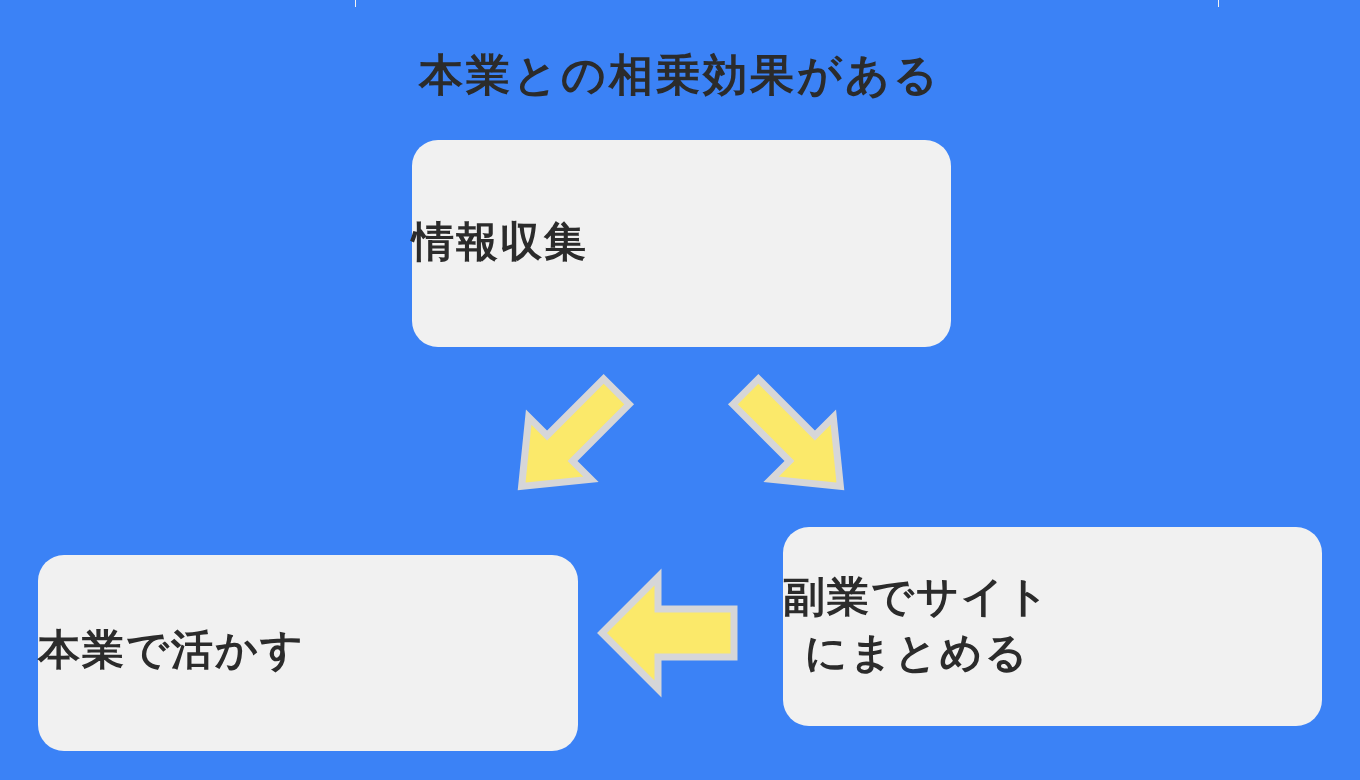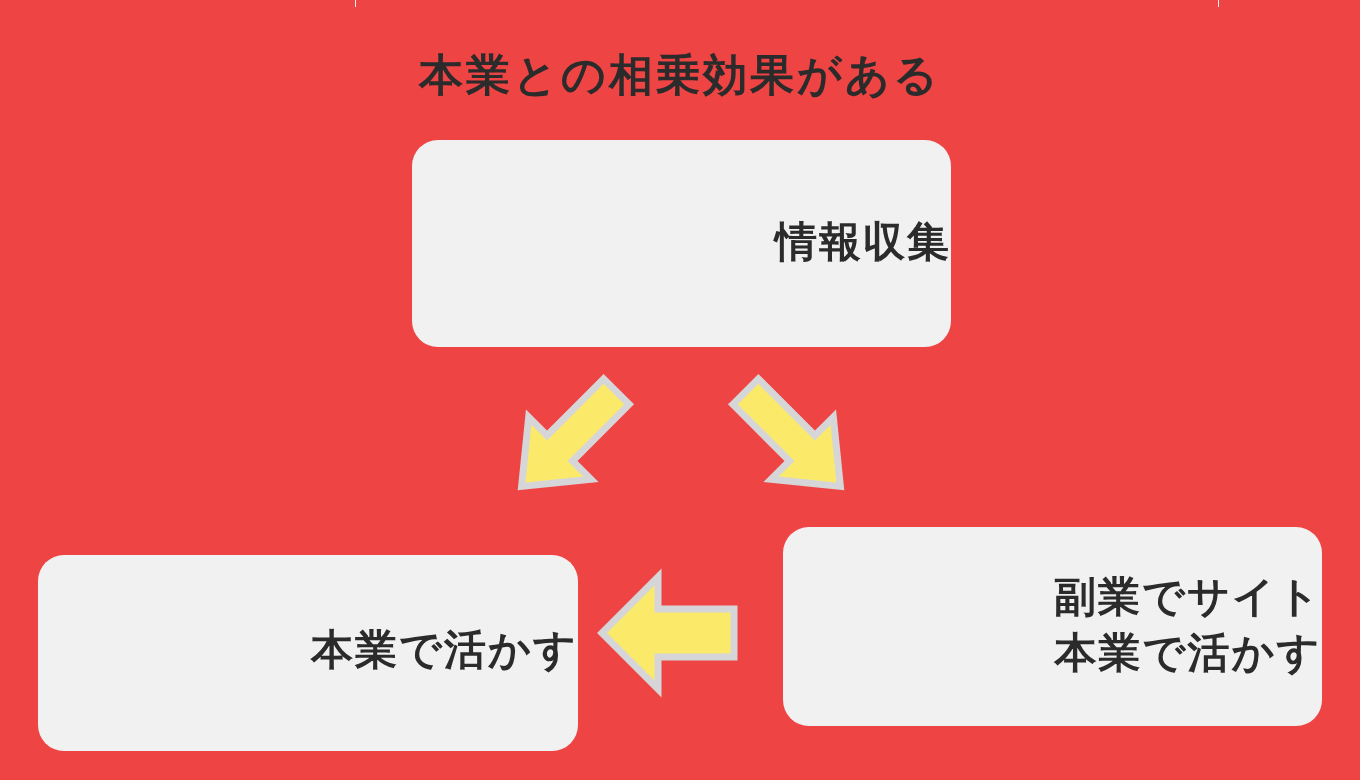--- a/index.html
+++ b/index.html
@@ -9,21 +9,21 @@
     background: #ffffff;
   }
   body {
     font-family: "Liberation Sans", "DejaVu Sans", sans-serif;
     -webkit-font-smoothing: antialiased;
   }
   #canvas {
     position: relative;
     width: 1360px;
     height: 780px;
-    background: #ef4444;
+    background: #3b82f6;
     overflow: hidden;
   }
 
   
   .diagram-title {
     position: absolute;
     left: 0;
     top: 50px;
     width: 1360px;
     text-align: center;
@@ -35,21 +35,21 @@
     white-space: nowrap;
   }
 
   
   .node {
     position: absolute;
     background: #f1f1f1;
     border-radius: 26px;
     display: flex;
     align-items: center;
-    justify-content: flex-end;
+    justify-content: flex-start;
     box-sizing: border-box;
   }
   .node-label {
     font-size: 42px;
     font-weight: bold;
     color: #2b2b2b;
     letter-spacing: 2px;
     line-height: 1.32;
     text-align: center;
     white-space: pre-line;
@@ -97,21 +97,21 @@
   <div class="node" id="node-top">
     <span class="node-label">情報収集</span>
   </div>
 
   <div class="node" id="node-left">
     <span class="node-label">本業で活かす</span>
   </div>
 
   <div class="node" id="node-right">
     <span class="node-label">副業でサイト
-本業で活かす</span>
+にまとめる</span>
   </div>
 
   <svg class="arrow-svg" id="arrow-dl" width="150" height="150" viewBox="0 0 150 150">
     <g transform="rotate(45 75 75)">
       <polygon points="57,8 93,8 93,88 119,88 75,142 31,88 57,88" fill="#fbe96a" stroke="#d6d6d8" stroke-width="7" stroke-linejoin="miter"></polygon>
     </g>
   </svg>
 
   <svg class="arrow-svg" id="arrow-dr" width="150" height="150" viewBox="0 0 150 150">
     <g transform="rotate(-45 75 75)">

